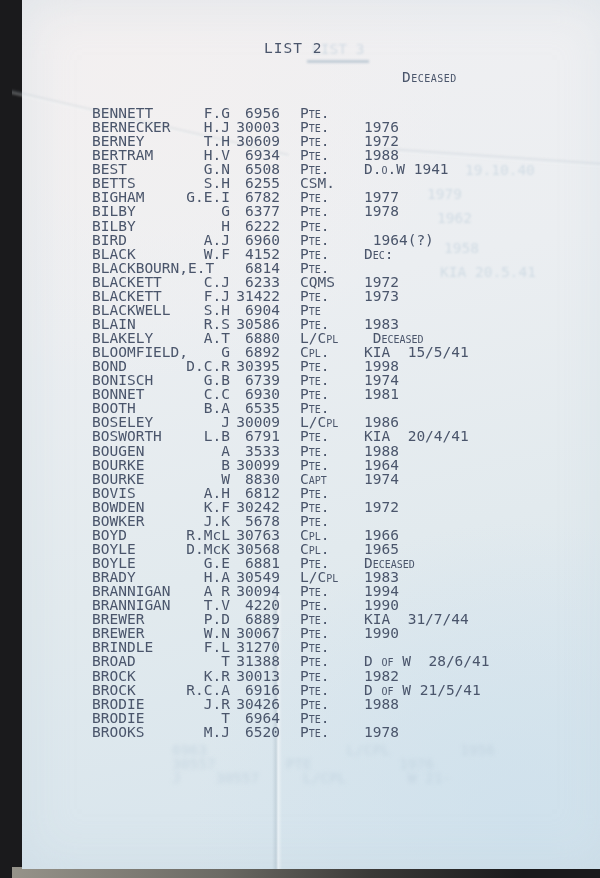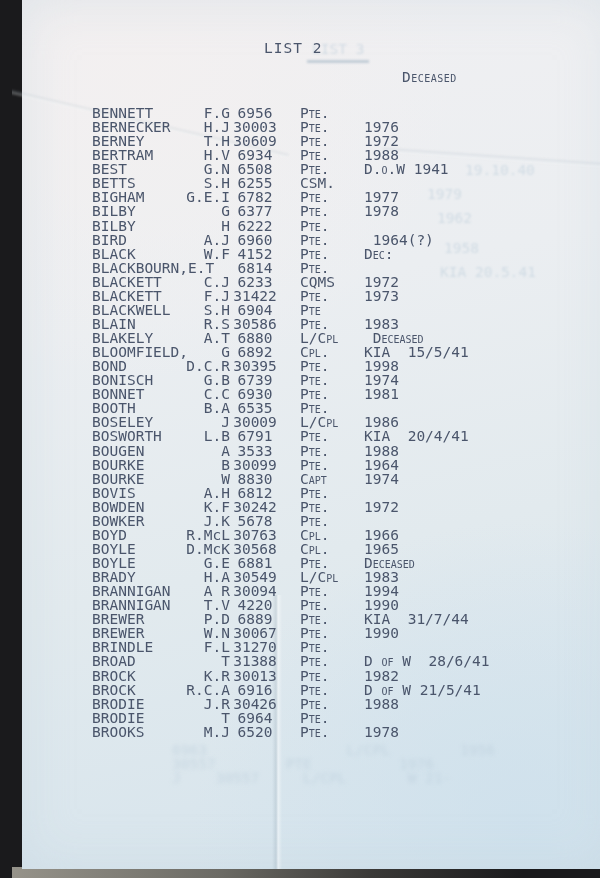--- a/index.html
+++ b/index.html
@@ -53,21 +53,21 @@
   .roster{
     position:absolute;left:70px;top:106px;right:0;
     display:grid;grid-auto-rows:14.07px;
   }
   .row{
     display:grid;grid-template-columns:138px 50px 84px auto;
     font-size:14.5px;line-height:14.2px;color:var(--ink);
     white-space:pre;
   }
   .c-ni{display:flex;justify-content:space-between;overflow:visible;gap:33px;}
-  .c-num{text-align:center;}
+  .c-num{text-align:right;}
   .c-rank{padding-left:20px;}
   .sc{font-variant:small-caps;}
   .ghost{
     position:absolute;color:var(--ghost);font-size:14.5px;
     filter:blur(1.3px);opacity:.8;white-space:pre;
   }
   .ghost.faint{opacity:.5;}
   .ghost.heavy{filter:blur(2.1px);opacity:.55;}
   .ghost-underline{
     position:absolute;left:285px;top:60px;width:62px;height:3px;

